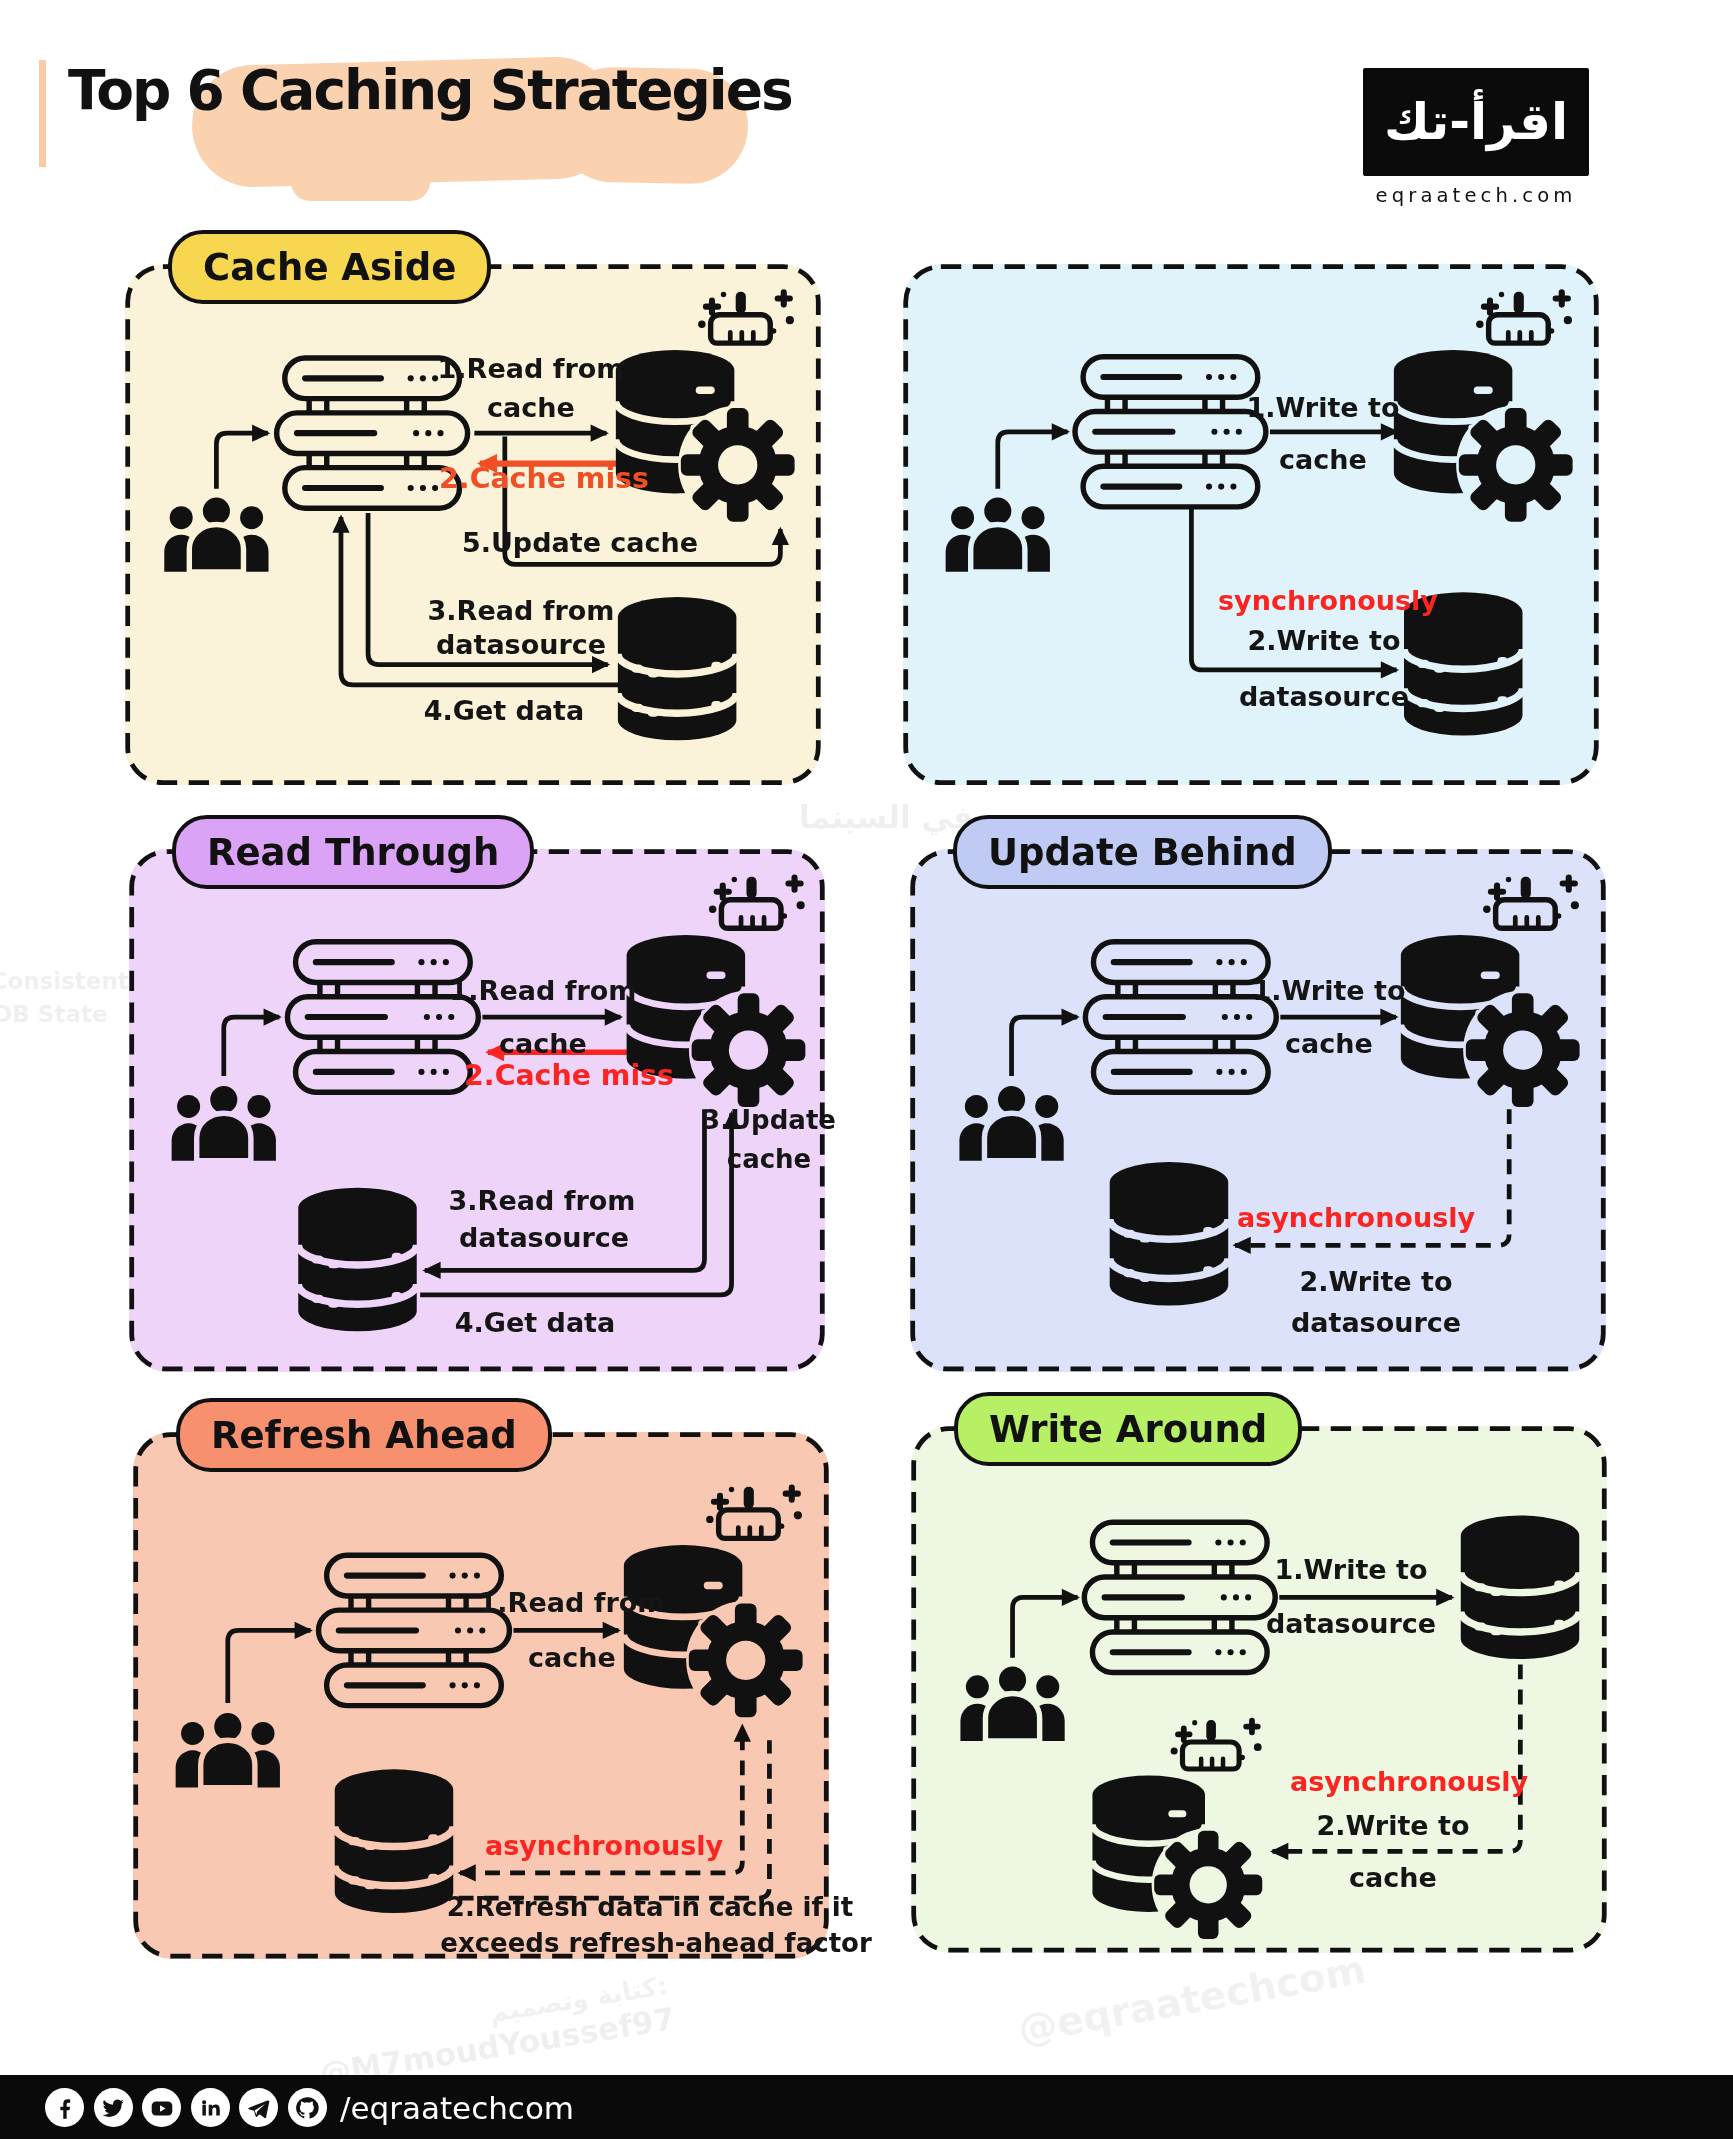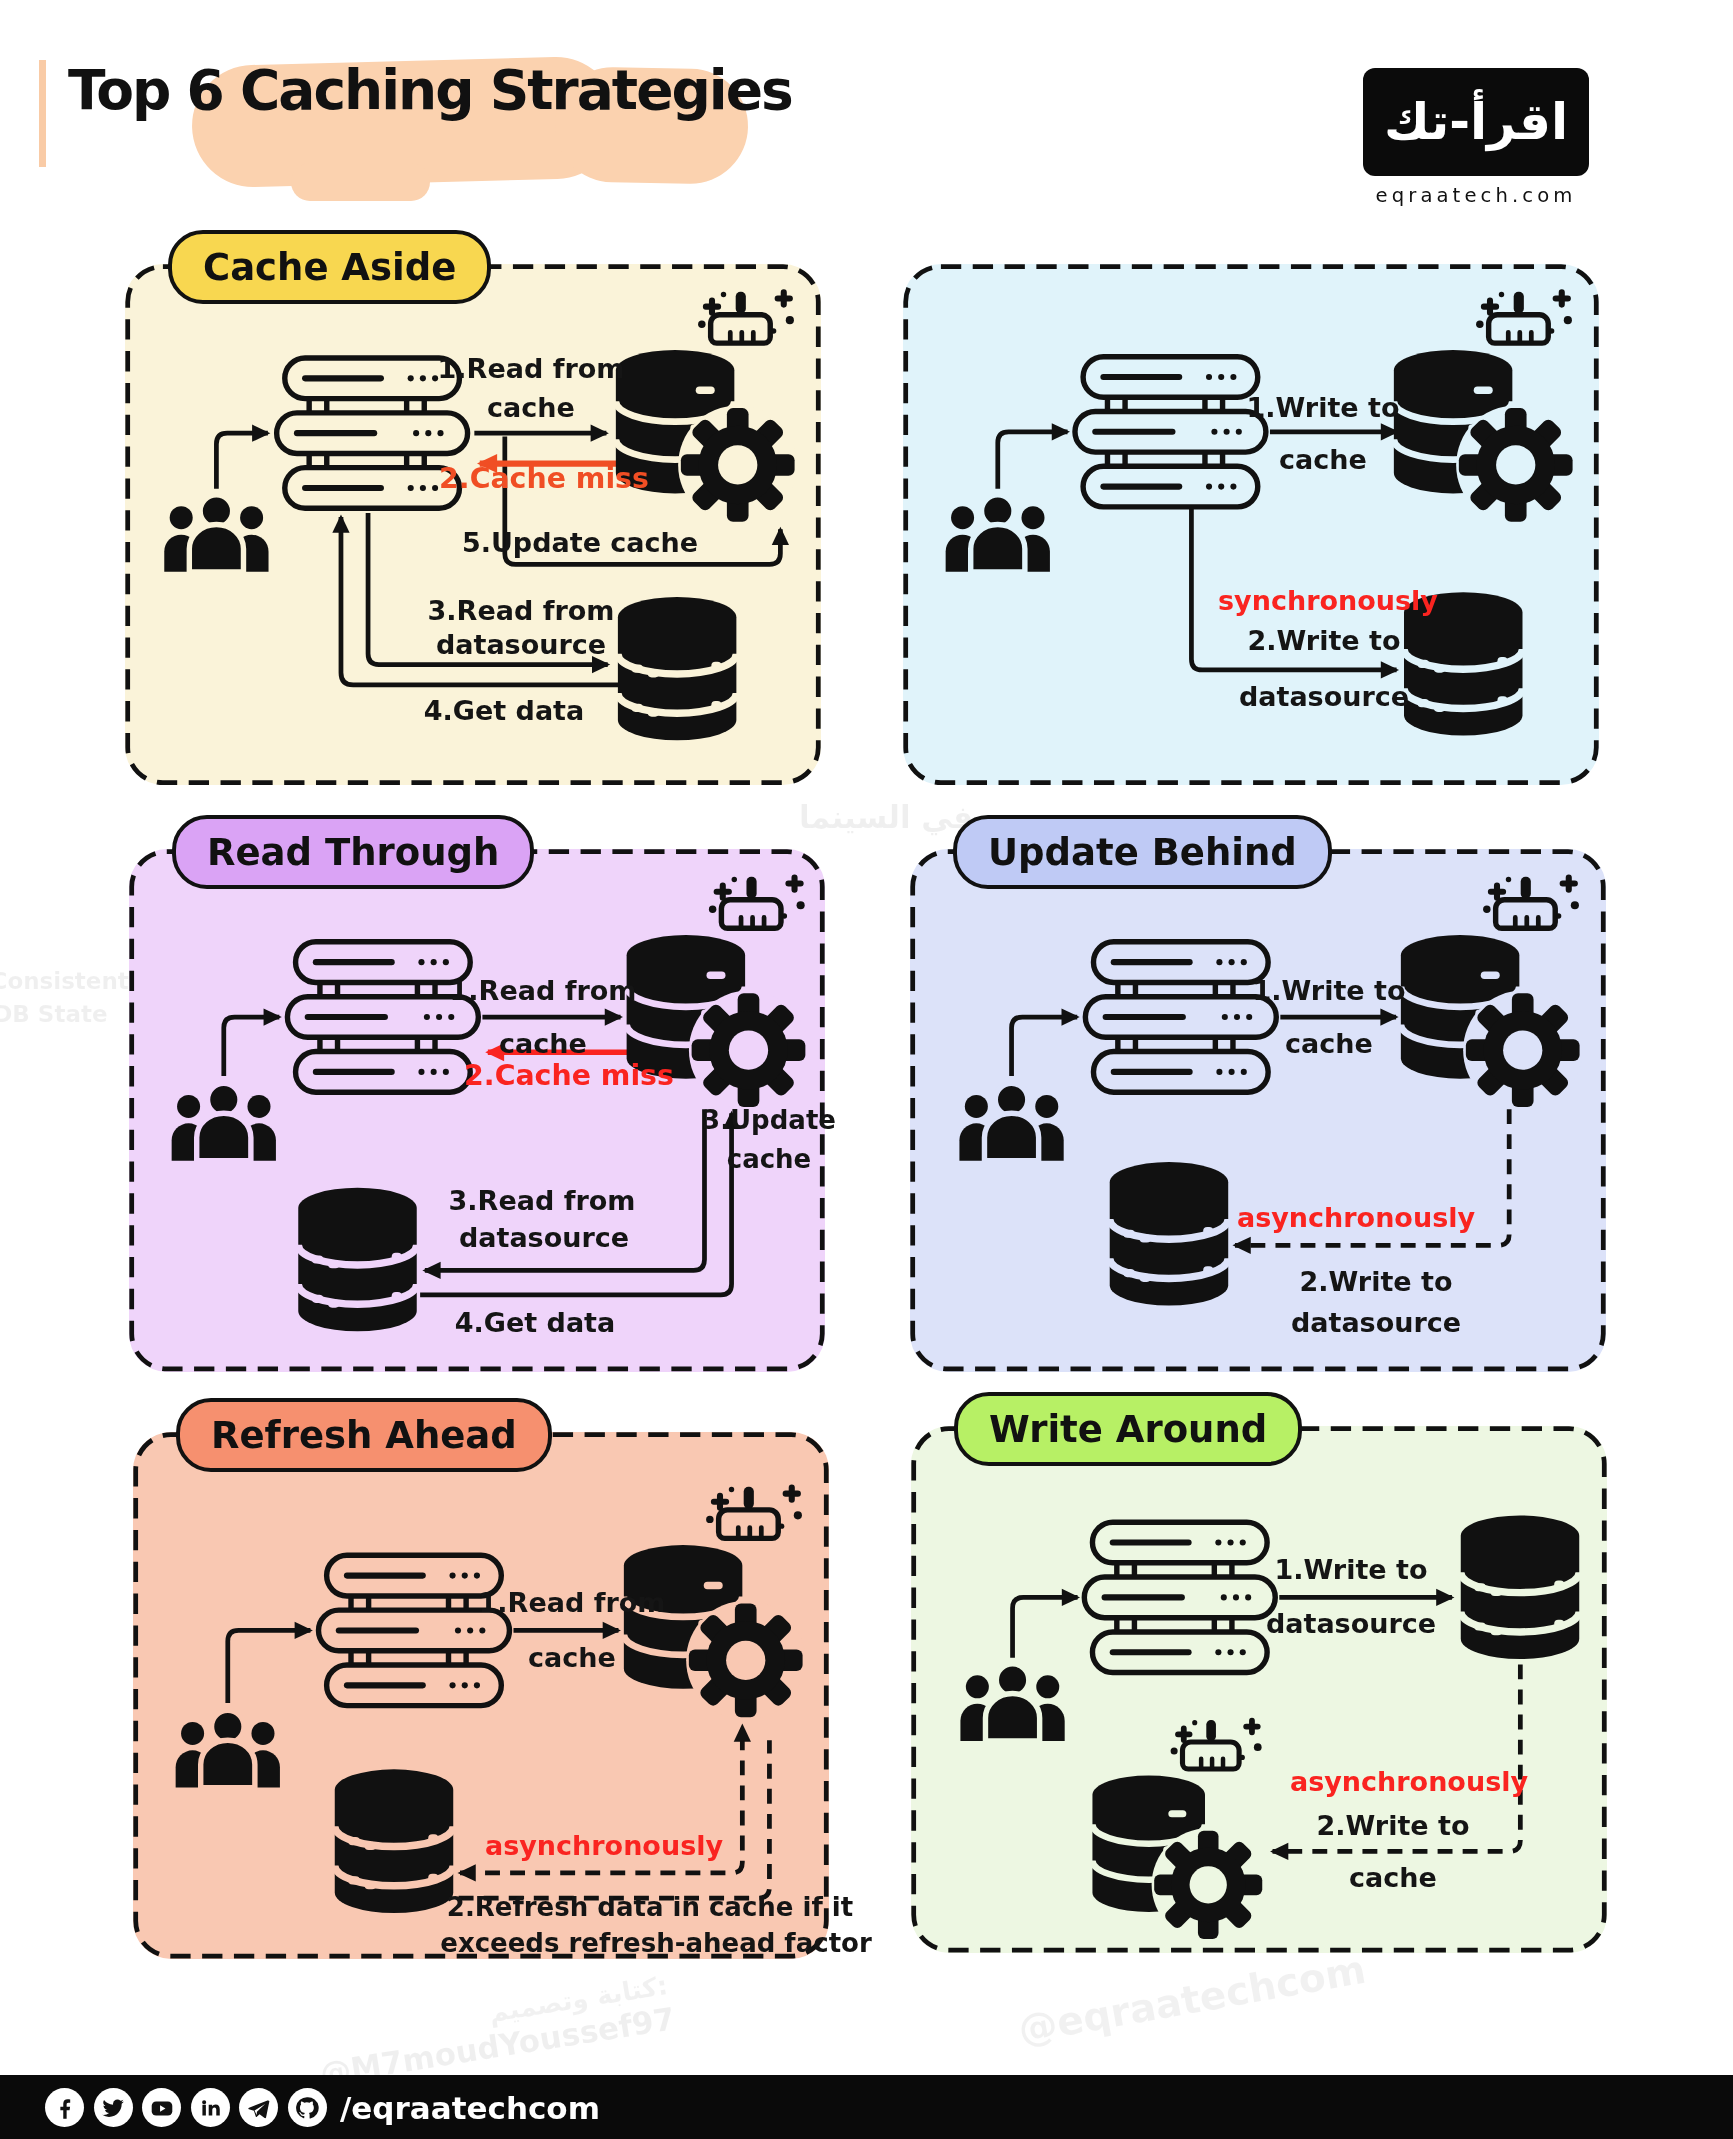--- a/index.html
+++ b/index.html
@@ -12,21 +12,21 @@
   .hl{position:absolute;background:#FBD2AF;border-radius:61px;z-index:0;}
   #hl1{left:192px;top:61px;width:425px;height:122px;transform:rotate(-1.5deg);}
   #hl2{left:555px;top:68px;width:193px;height:115px;transform:rotate(1deg);}
   #hl3{left:291px;top:163px;width:139px;height:38px;border-radius:19px;}
   h1.page-title{
     position:absolute;left:68px;top:58px;margin:0;z-index:1;
     font-size:55px;font-weight:800;letter-spacing:-2px;color:#111;white-space:nowrap;
   }
   .logo-box{
     position:absolute;left:1363px;top:68px;width:226px;height:108px;background:#0B0B0B;
-    display:flex;align-items:center;justify-content:center;border-radius:12px;
+    display:flex;align-items:center;justify-content:center;border-radius:2px;
   }
   .logo-box .logo-text{color:#fff;font-size:50px;font-weight:700;direction:rtl;line-height:1;}
   .logo-site{
     position:absolute;left:1363px;top:184px;width:226px;text-align:center;
     font-size:19.6px;letter-spacing:4.1px;color:#111;
   }
   
   .panel{position:absolute;border-radius:38px;}
   .panel .fill{position:absolute;inset:0;background:var(--bg);border-radius:38px;}
   .panel svg.border{position:absolute;inset:0;z-index:1;}
@@ -50,21 +50,21 @@
   .footer{
     position:absolute;left:0;top:2075px;width:1734px;height:65px;background:#0A0A0A;z-index:6;
     display:flex;align-items:center;
   }
   .social{display:flex;align-items:center;gap:9.5px;margin-left:45px;}
   .social .circ{
     width:39px;height:39px;border-radius:50%;background:#fff;
     display:flex;align-items:center;justify-content:center;
   }
   .social svg{width:26px;height:26px;}
-  .handle{color:#fff;font-size:31px;margin-left:13.5px;font-weight:700;}
+  .handle{color:#fff;font-size:31px;margin-left:13.5px;font-weight:400;}
   .newsletter{
     position:absolute;right:47px;top:0;height:65px;display:flex;align-items:center;
     color:#fff;font-size:28px;font-weight:700;letter-spacing:0.7px;
   }
 </style>
 </head>
 <body>
 
 <svg width="0" height="0" style="position:absolute" aria-hidden="true">
   <defs>

